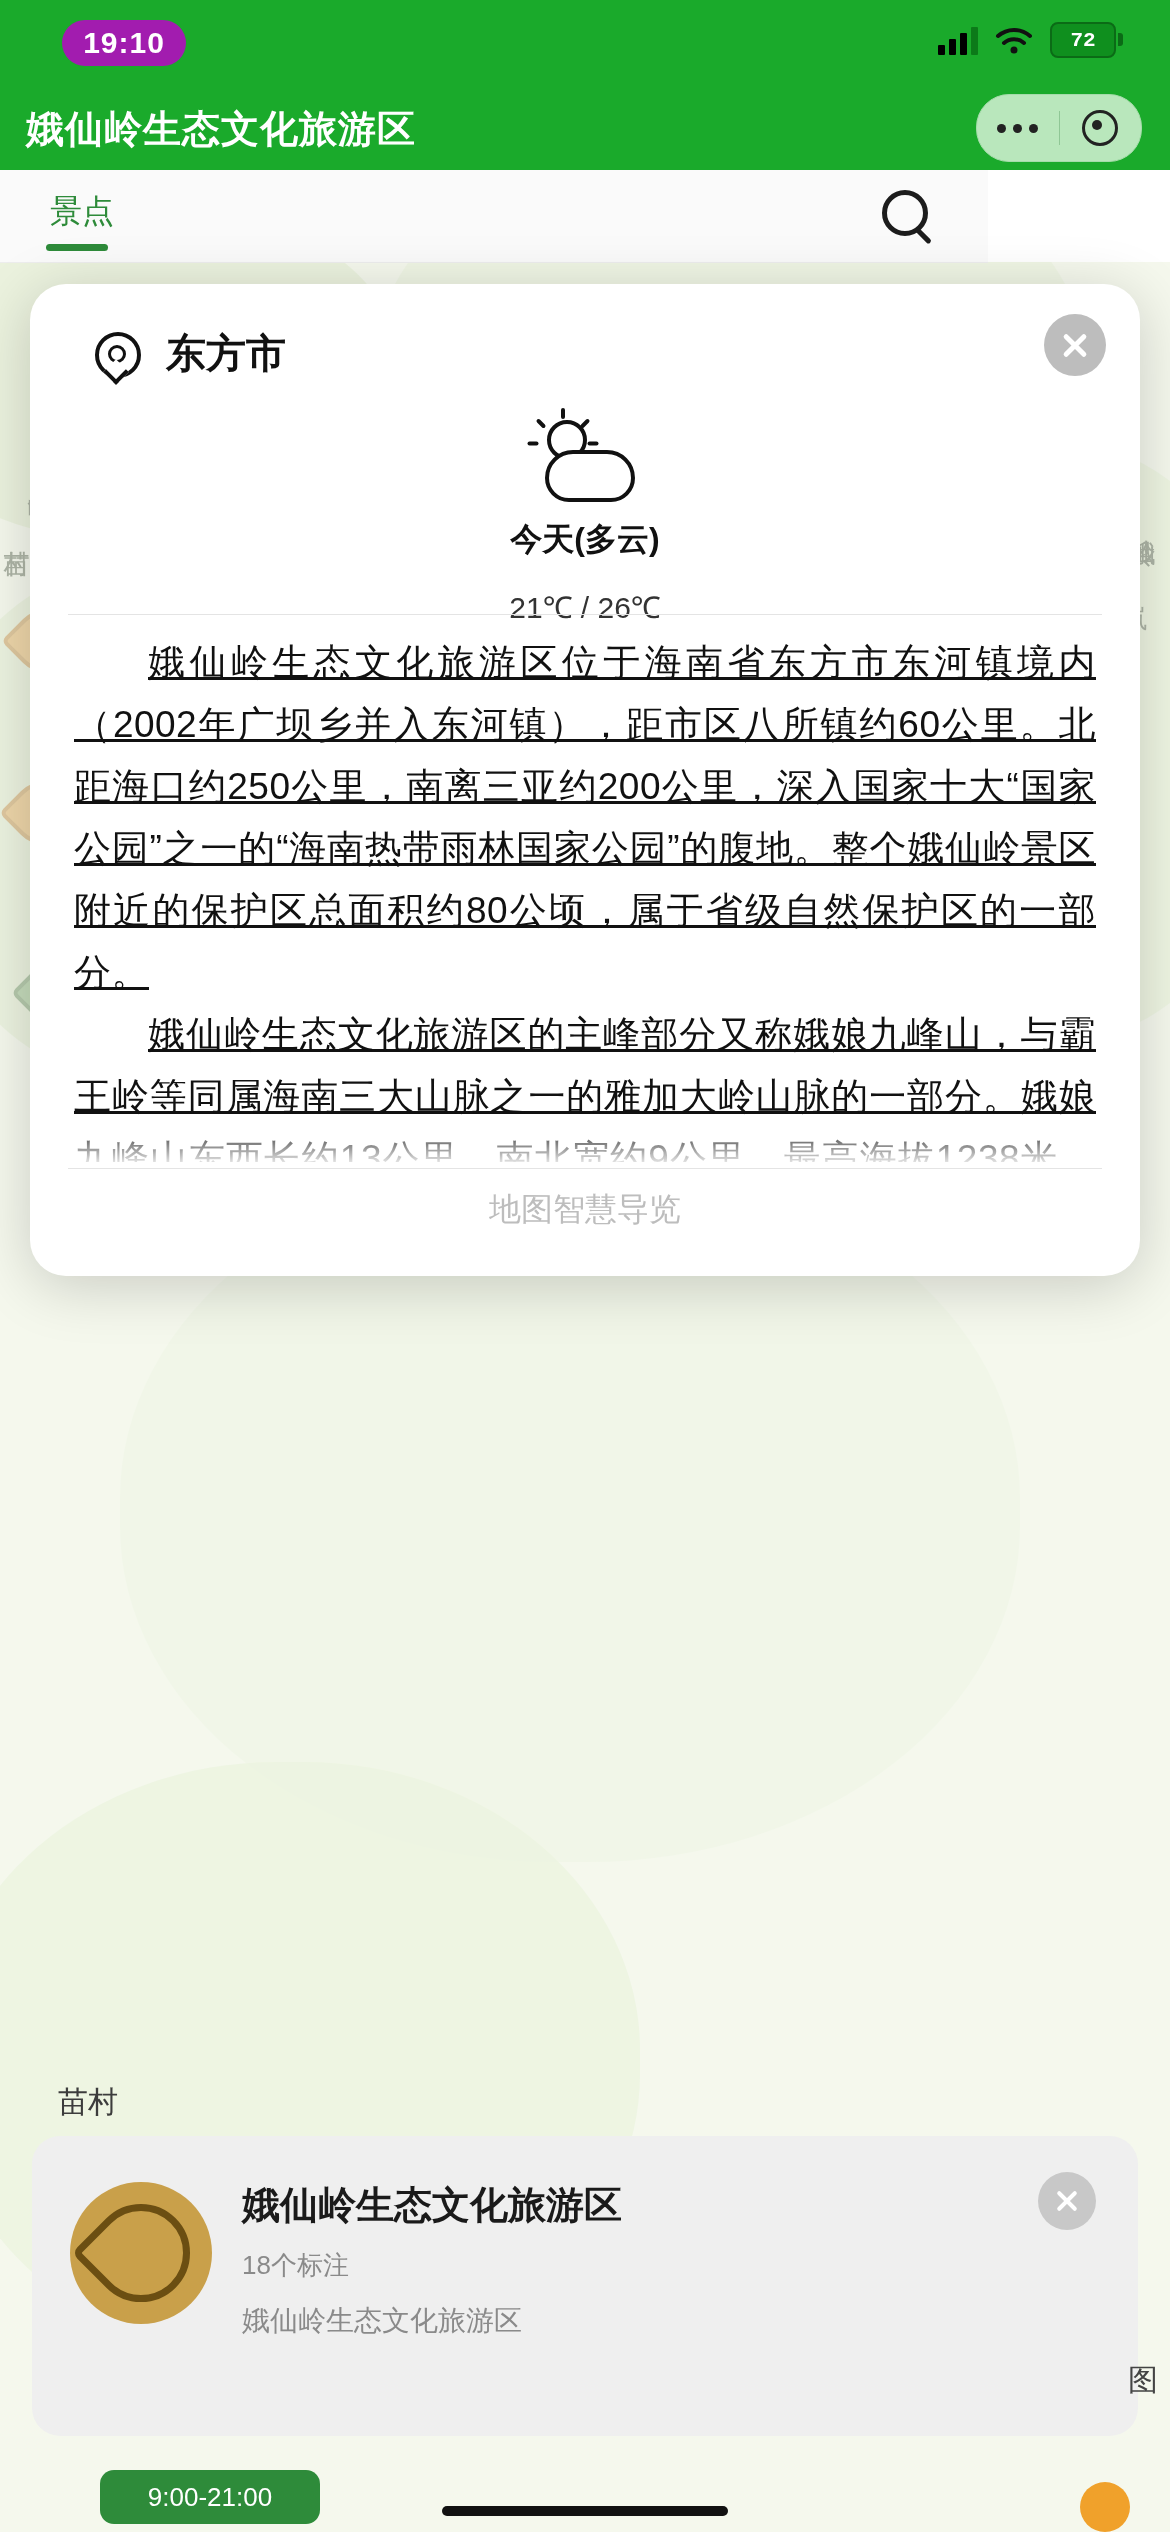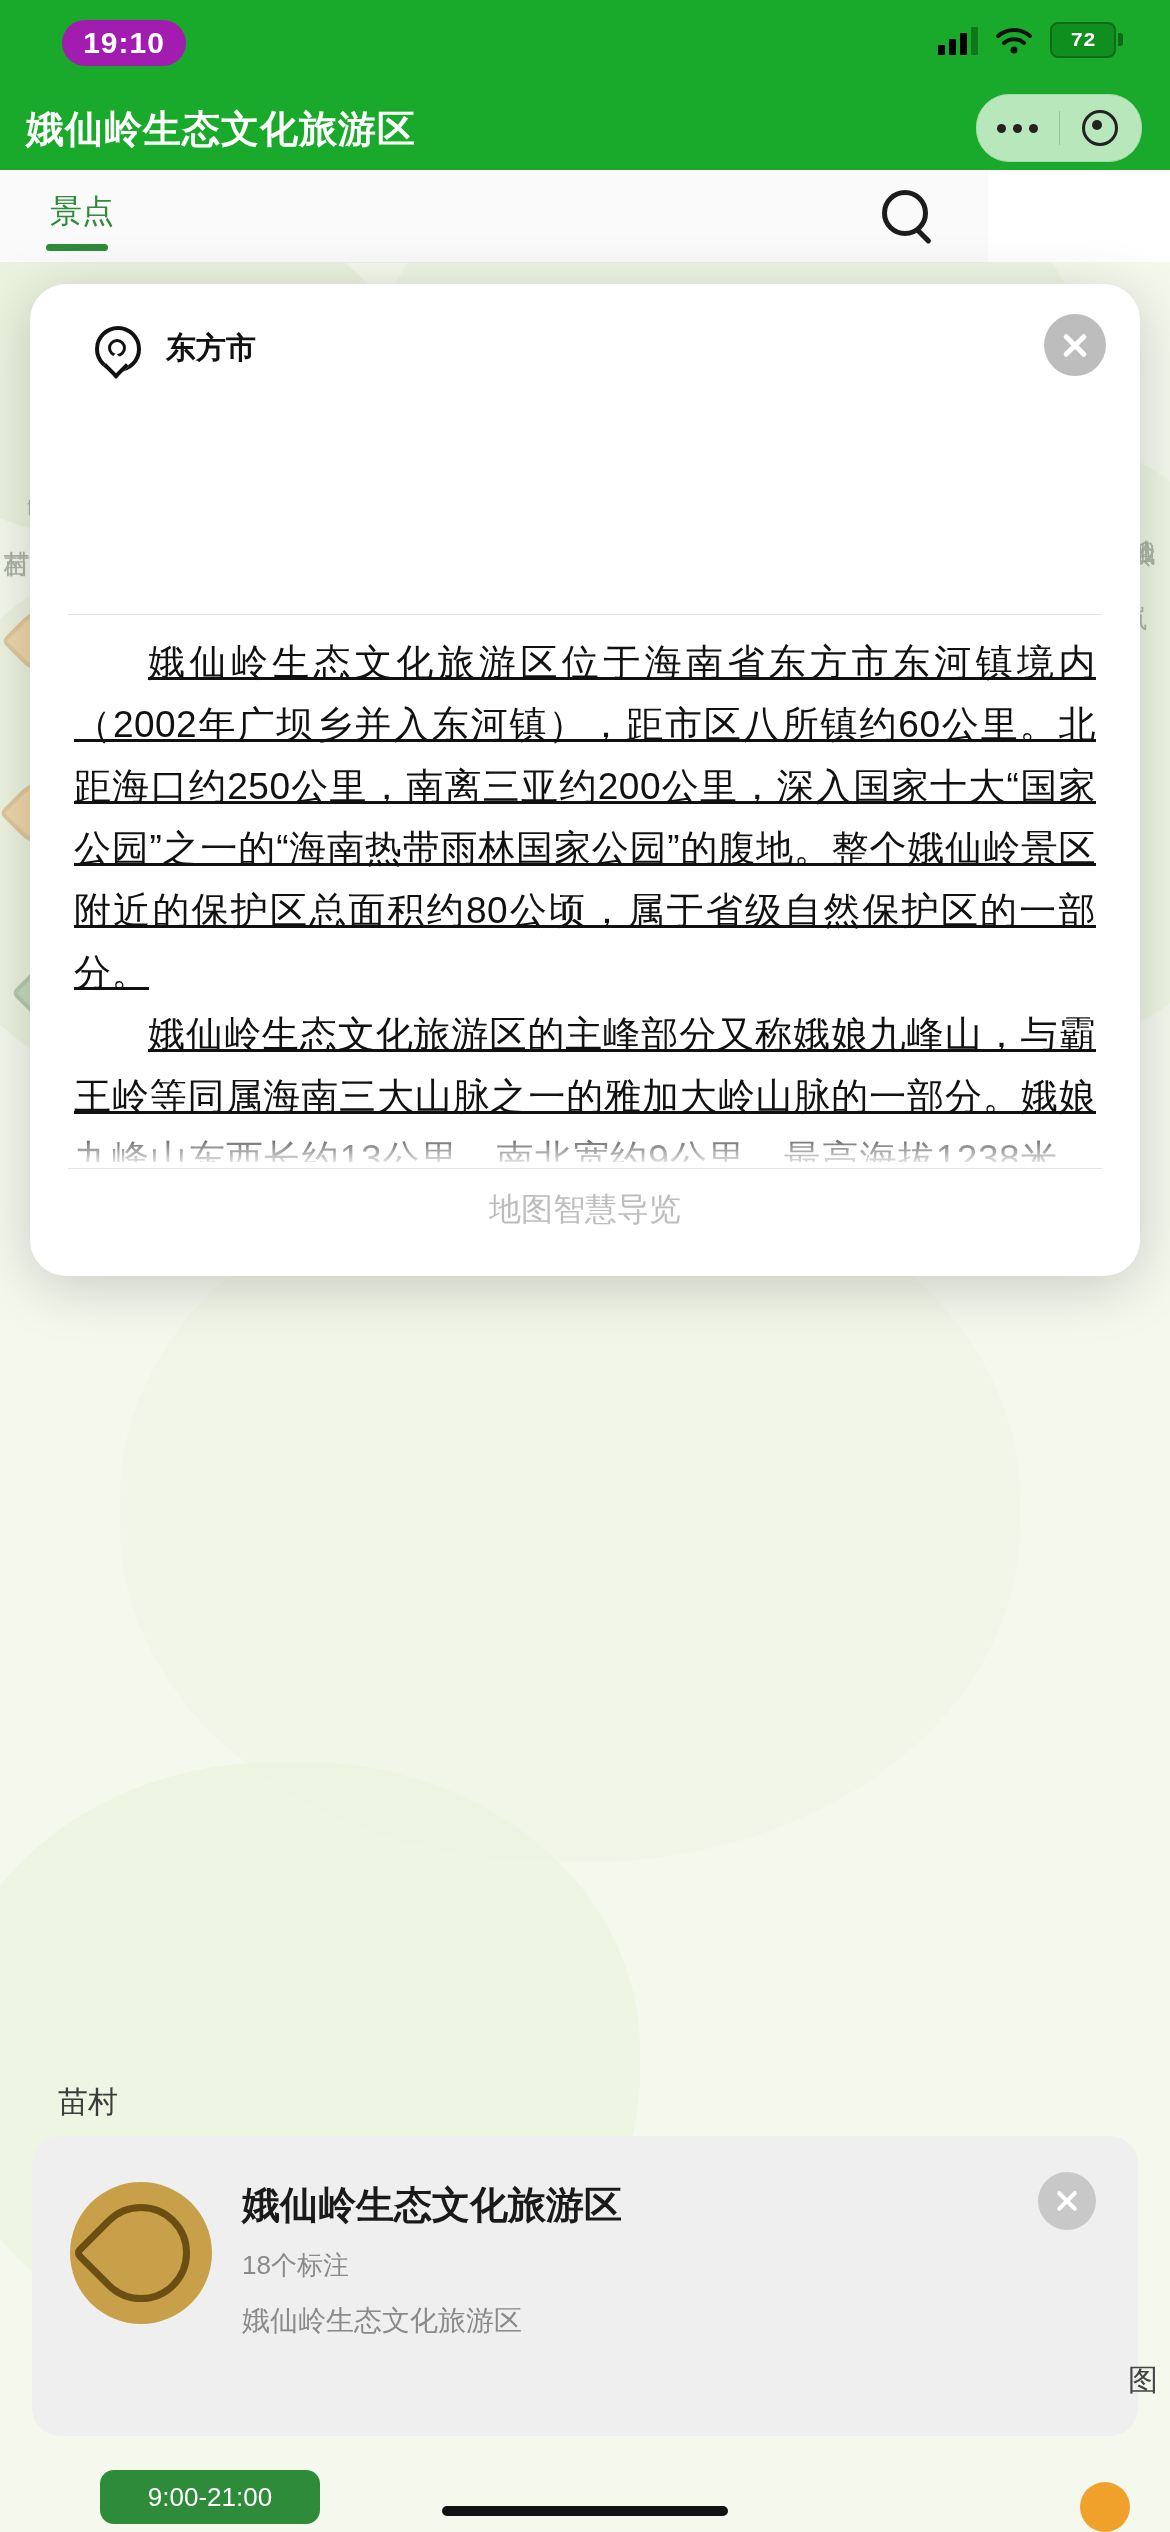--- a/index.html
+++ b/index.html
@@ -427,21 +427,21 @@
   .pin-icon .tail {
     position: absolute;
     left: 15px; top: 31px;
     width: 14px; height: 14px;
     border-right: 4px solid #111;
     border-bottom: 4px solid #111;
     transform: rotate(45deg);
     background: #fff;
   }
   .city-name {
-    font-size: 30px;
+    font-size: 40px;
     font-weight: bold;
     color: #111;
   }
 
   .weather-row {
     position: absolute;
     left: 0;
     top: 128px;
     width: 1110px;
     display: flex;
@@ -650,20 +650,33 @@
   <div class="city-row">
     <div class="pin-icon">
       <div class="body"></div>
       <div class="dot"></div>
       <div class="tail"></div>
     </div>
     <div class="city-name">东方市</div>
   </div>
 
   <div class="weather-row">
+    <div class="weather-col">
+      <div class="w-icon">
+        <div class="sun"></div>
+        <div class="ray" style="left:36px; top:-4px;"></div>
+        <div class="ray" style="left:14px; top:6px; transform:rotate(-45deg);"></div>
+        <div class="ray" style="left:58px; top:6px; transform:rotate(45deg);"></div>
+        <div class="ray" style="left:6px; top:26px; transform:rotate(90deg);"></div>
+        <div class="ray" style="left:66px; top:26px; transform:rotate(90deg);"></div>
+        <div class="cloud"></div>
+      </div>
+      <div class="w-label">今天(多云)</div>
+      <div class="w-temp">21℃ / 26℃</div>
+    </div>
   </div>
 
   <div class="modal-divider"></div>
 
   <div class="desc">
     <p>娥仙岭生态文化旅游区位于海南省东方市东河镇境内（2002年广坝乡并入东河镇），距市区八所镇约60公里。北距海口约250公里，南离三亚约200公里，深入国家十大“国家公园”之一的“海南热带雨林国家公园”的腹地。整个娥仙岭景区附近的保护区总面积约80公顷，属于省级自然保护区的一部分。</p>
     <p>娥仙岭生态文化旅游区的主峰部分又称娥娘九峰山，与霸王岭等同属海南三大山脉之一的雅加大岭山脉的一部分。娥娘九峰山东西长约13公里，南北宽约9公里，最高海拔1238米。9座山峰组成，垂直高耸，忽高忽低，像一条盘在地面上的巨龙，常有云雾缭绕，超</p>
   </div>
   <div class="desc-fade"></div>
 

